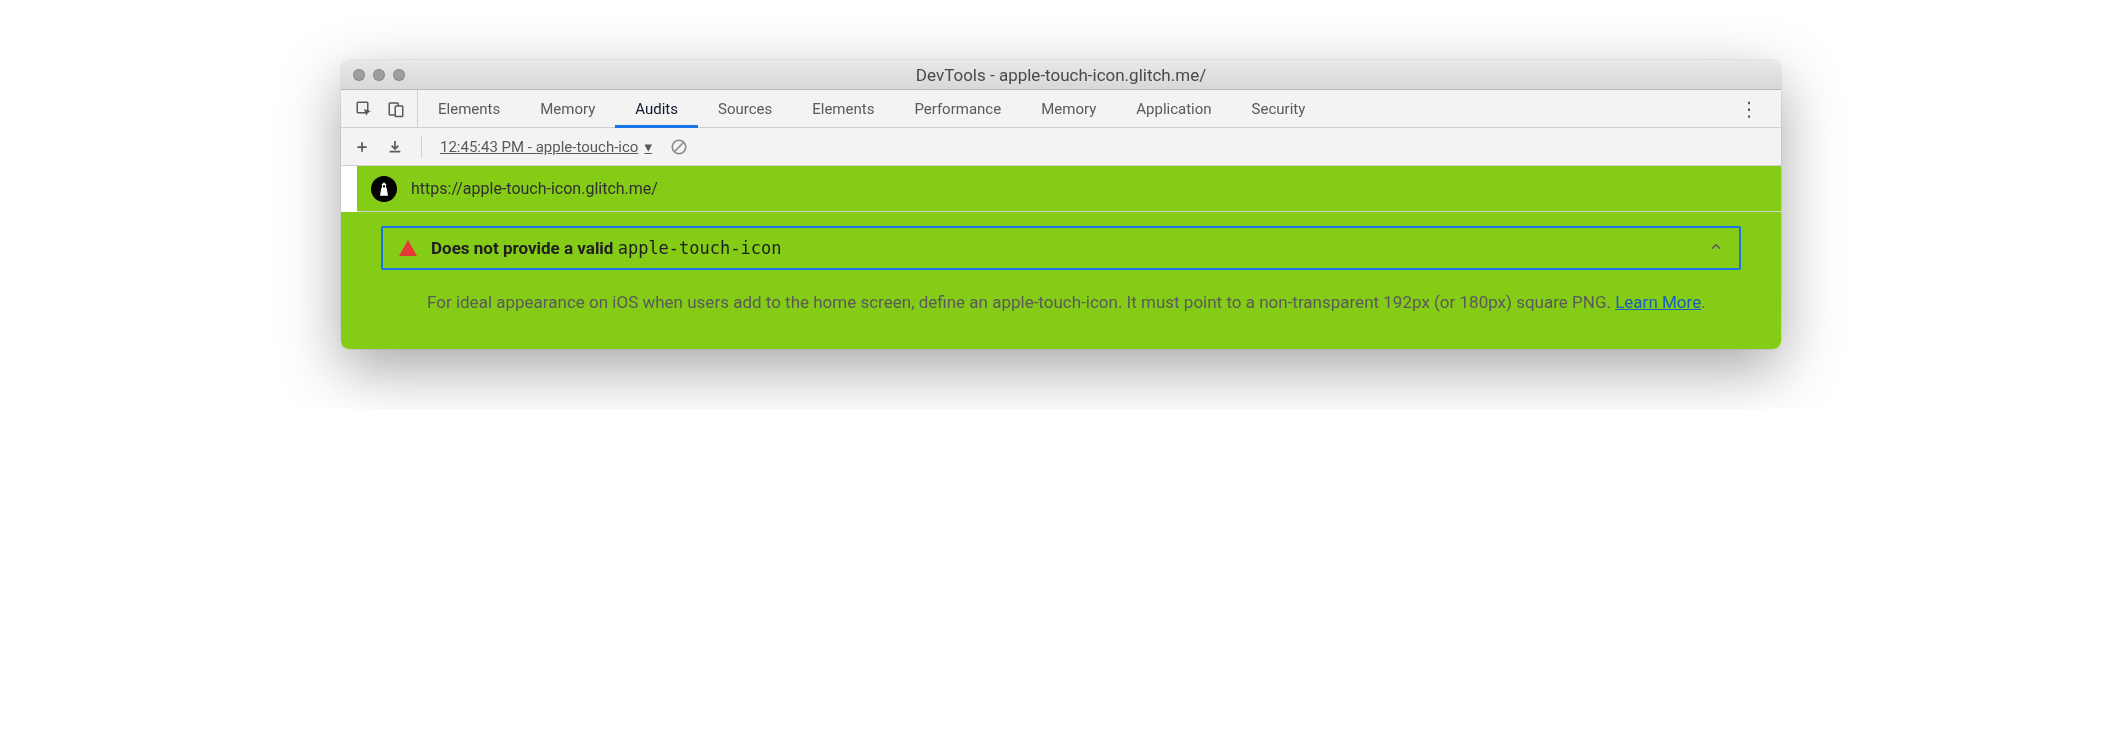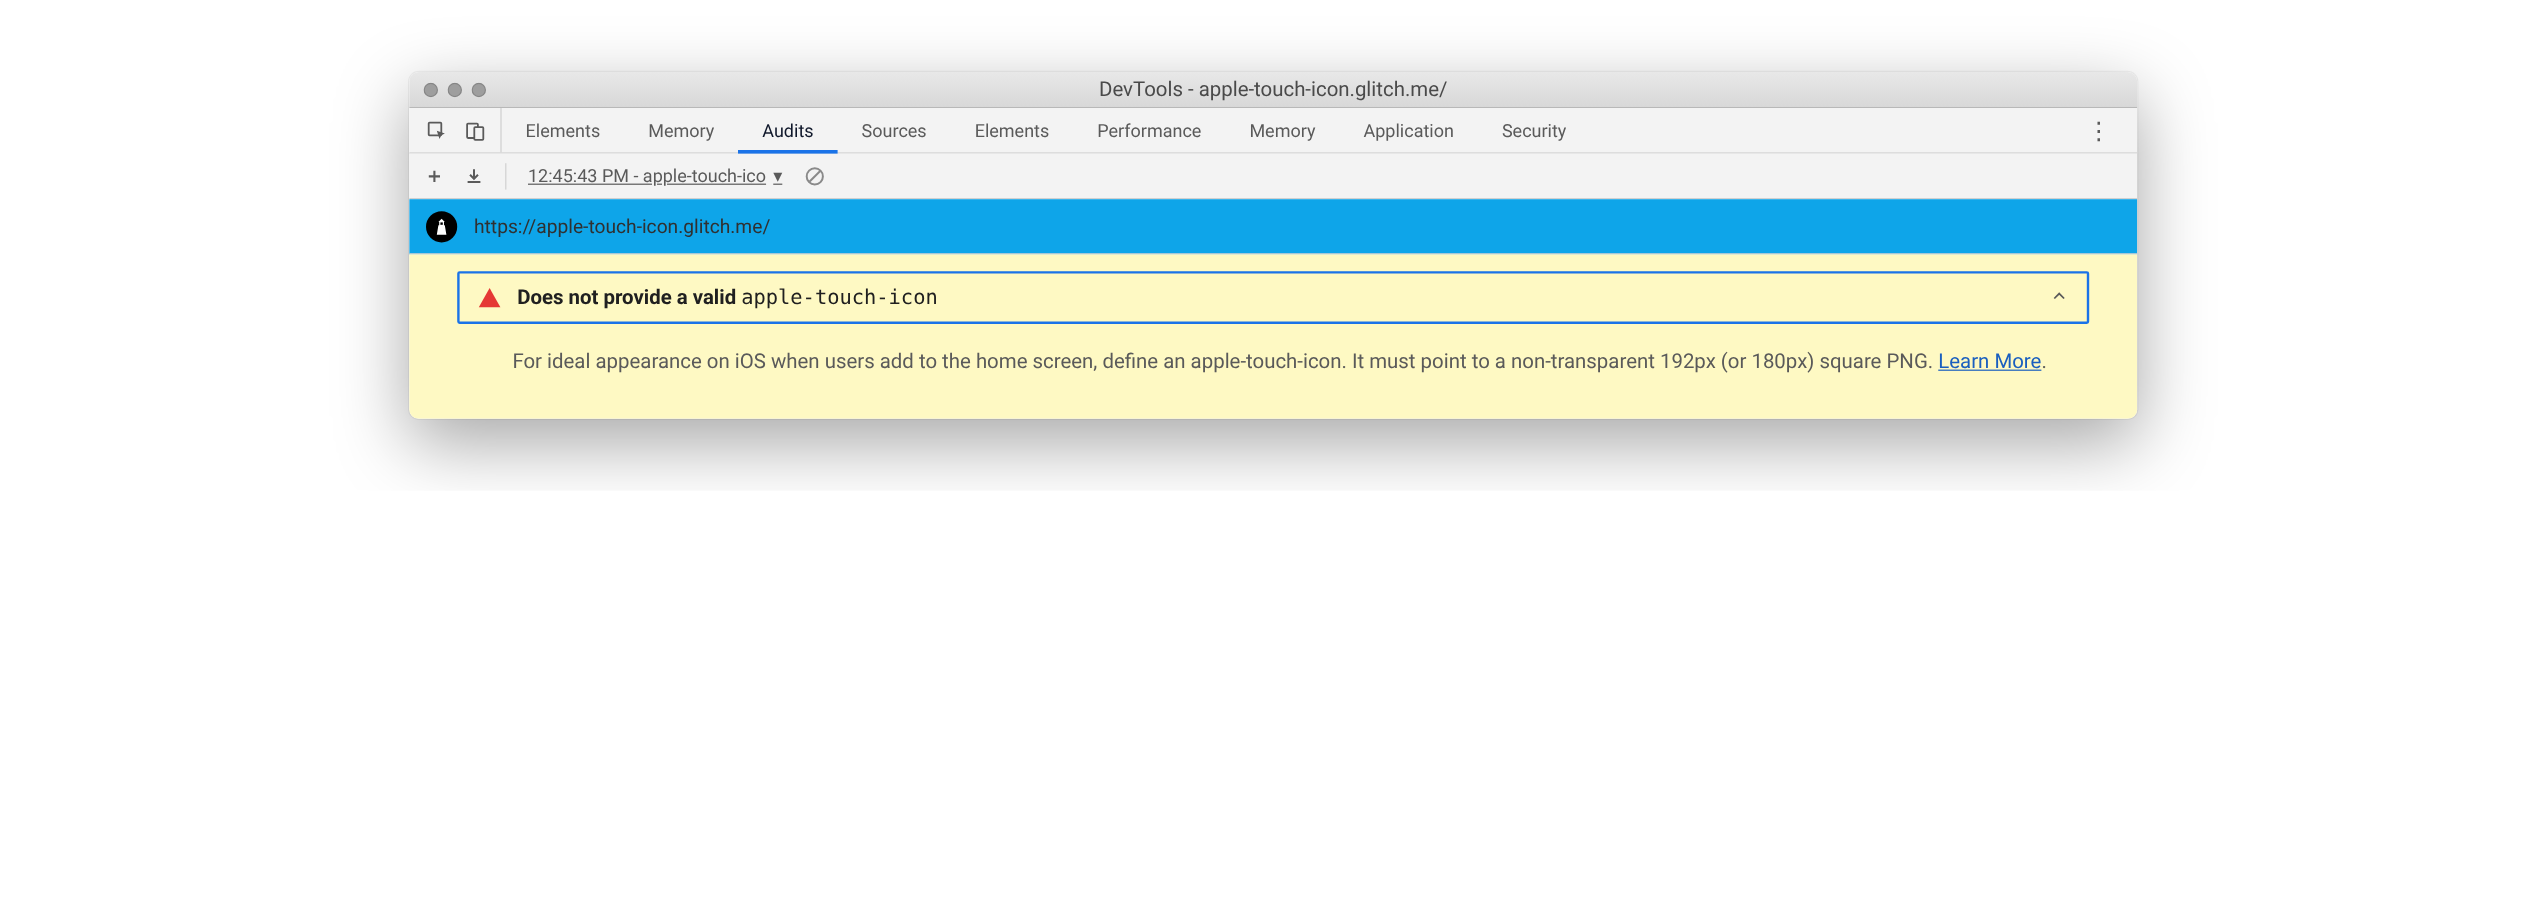--- a/index.html
+++ b/index.html
@@ -115,37 +115,38 @@
       color: #5a5a5a;
       text-decoration: underline;
     }
     .url-row {
       display: flex;
       align-items: center;
       height: 46px;
       padding: 0 14px;
       gap: 14px;
       border-bottom: 1px solid #d0d0d0;
-      background: #0ea5e9;
+      background: #84cc16;
+      margin-left: 16px;
     }
     .lighthouse-icon {
       width: 26px; height: 26px;
       background: #000;
       border-radius: 50%;
       display: flex;
       align-items: center;
       justify-content: center;
       flex-shrink: 0;
     }
     .url-text {
       font-size: 16px;
       color: #303030;
     }
     .audit-area {
-      background: #fef9c3;
+      background: #84cc16;
       padding: 14px 40px 24px 40px;
     }
     .audit-item {
       border: 2px solid #1a73e8;
       border-radius: 2px;
       padding: 10px 16px;
       display: flex;
       align-items: center;
       gap: 14px;
       cursor: pointer;

